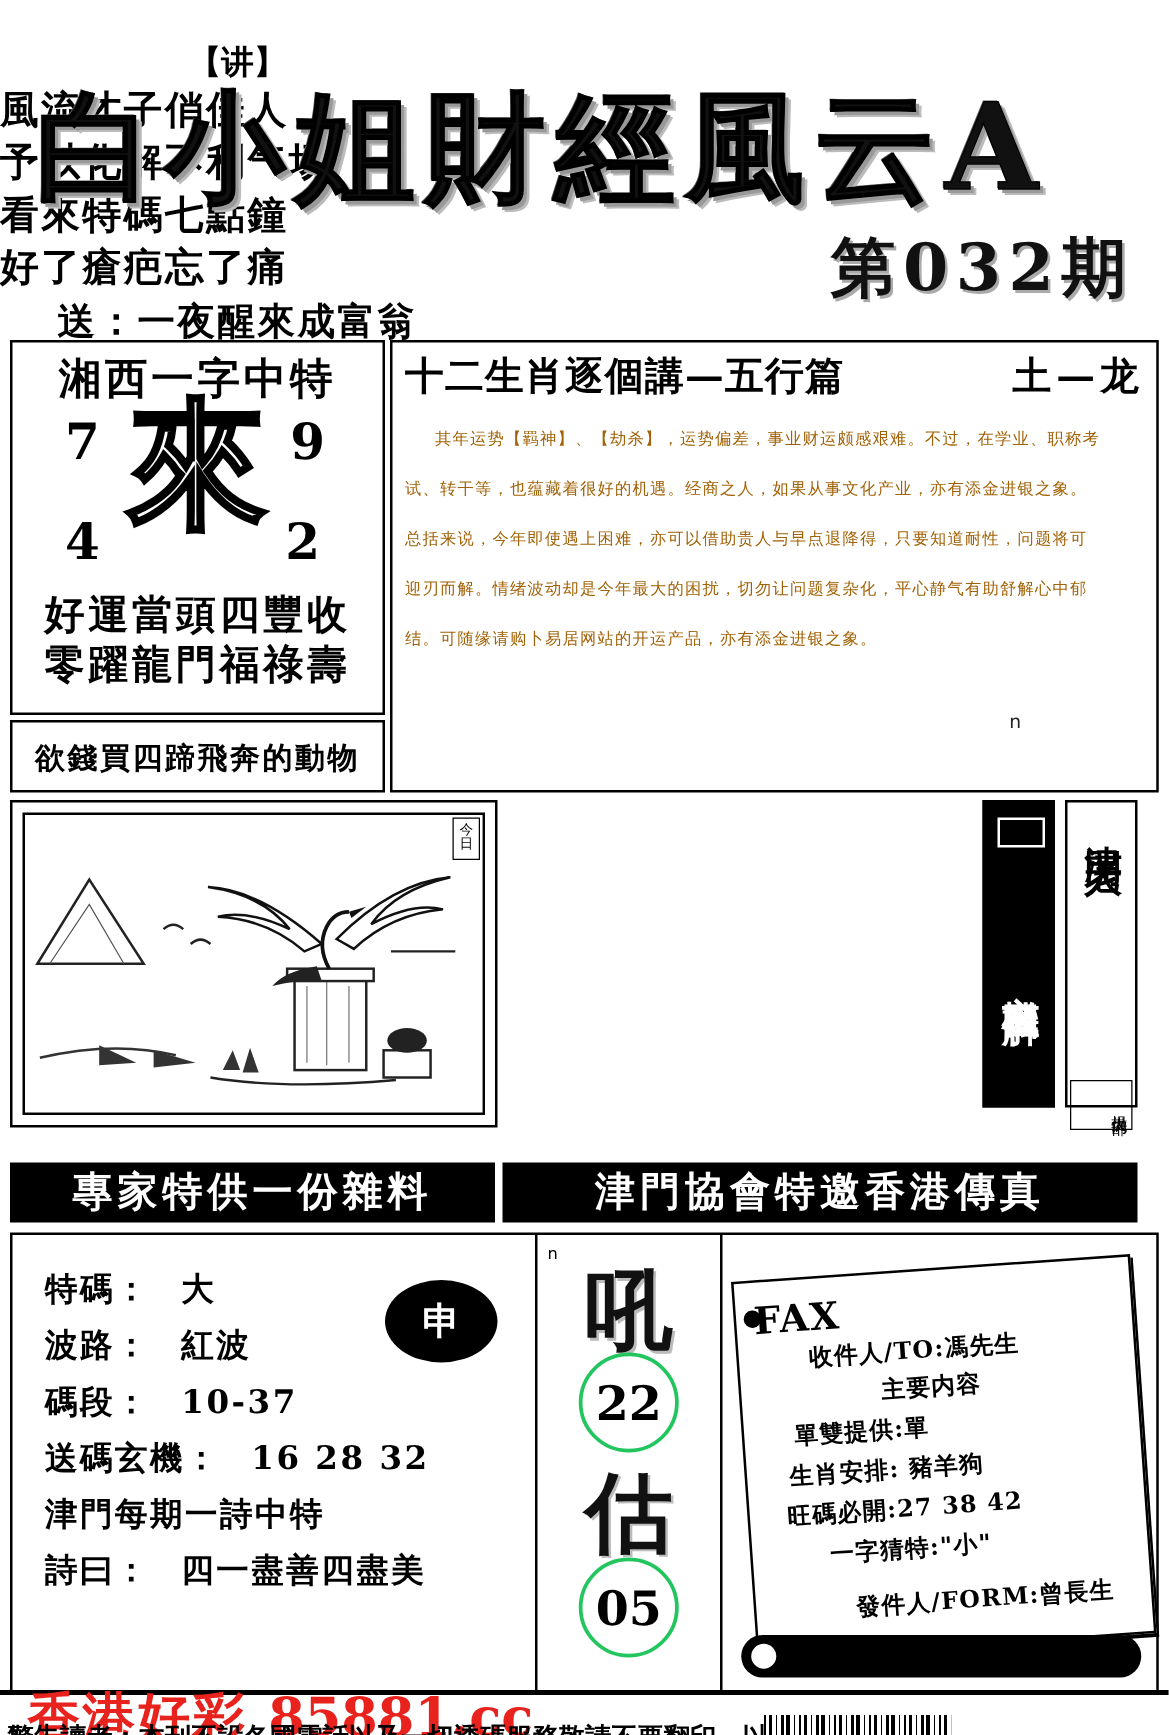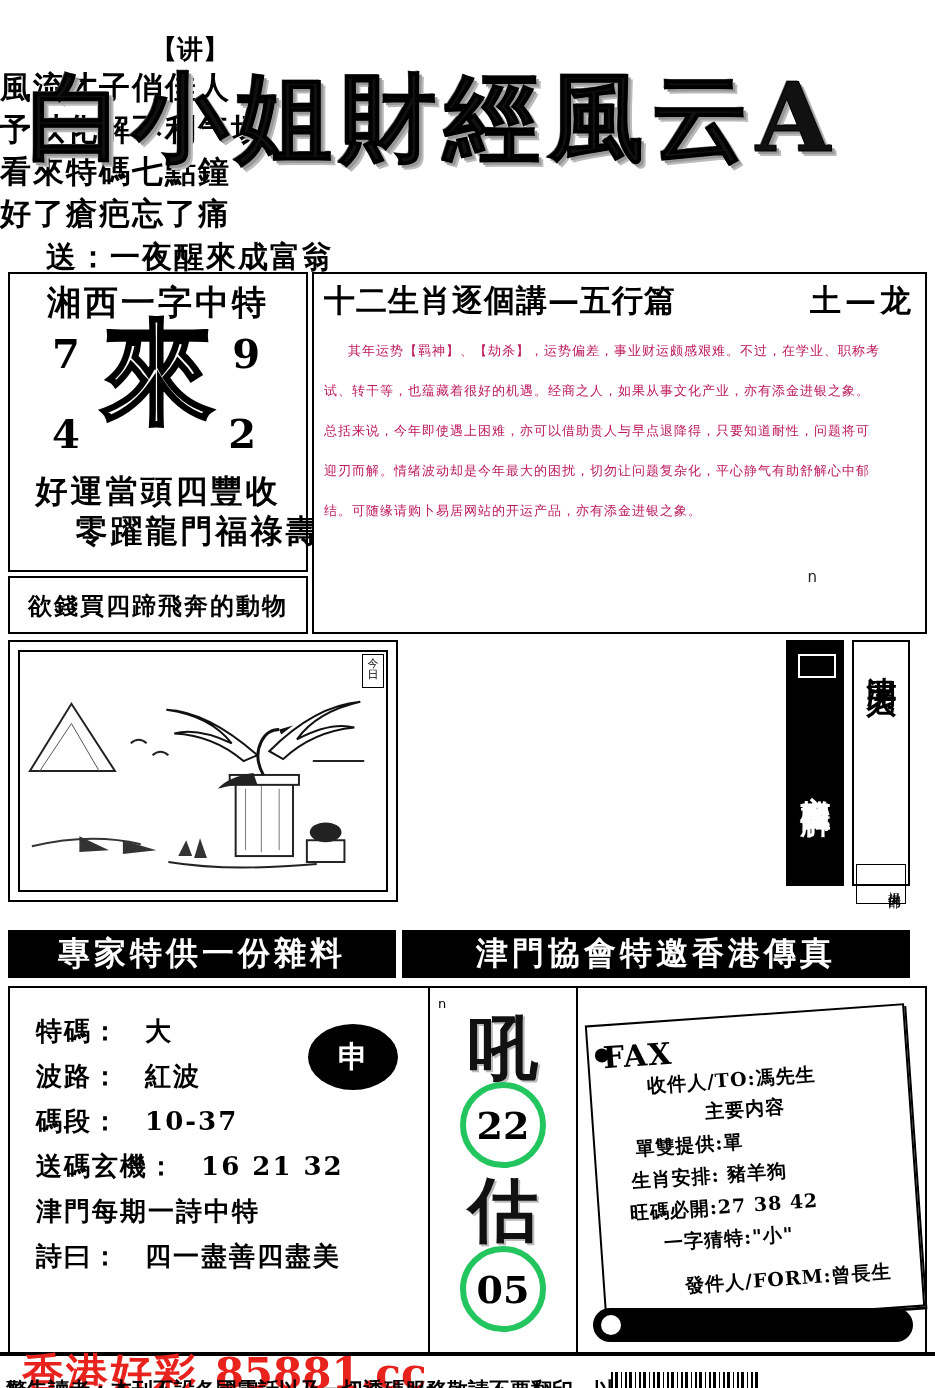--- a/index.html
+++ b/index.html
@@ -44,40 +44,40 @@
     font-family:"DejaVu Serif","Liberation Serif",serif;font-weight:bold;
     font-size:112px;line-height:112px;
     color:#fff;-webkit-text-stroke:3px #000;
   }
   .tl-l1,.tl-l2{
     position:absolute;left:0;width:100%;text-align:center;
     font-family:"DejaVu Serif","Liberation Serif",serif;font-weight:bold;
     font-size:32px;letter-spacing:3px;
   }
   .tl-l1{top:196px;}
-  .tl-l2{top:236px;padding-left:40px;}
+  .tl-l2{top:236px;}
 
   .tl2{left:8px;top:548px;width:300px;height:58px;}
   .tl2 span{
     position:absolute;left:0;top:12px;width:100%;text-align:center;
     font-family:Liberation Sans, sans-serif;font-weight:bold;font-size:24px;letter-spacing:2px;
   }
 
   
   .tr{left:312px;top:244px;width:615px;height:362px;padding:6px 10px;}
   .tr-head{display:flex;align-items:baseline;justify-content:space-between;}
   .tr-title{
     font-family:"DejaVu Serif","Liberation Serif",serif;font-weight:bold;
     font-size:31px;letter-spacing:1px;
   }
   .tr-tag{
     font-family:"DejaVu Serif","Liberation Serif",serif;font-weight:bold;
     font-size:31px;letter-spacing:4px;
   }
-  .tr-body{margin-top:12px;font-size:13px;line-height:34px;color:#be185d;letter-spacing:1px;text-align:justify;font-family:Liberation Serif, serif;}
+  .tr-body{margin-top:12px;font-size:13px;line-height:34px;color:#a16207;letter-spacing:1px;text-align:justify;font-family:Liberation Serif, serif;}
   .tr-body p{margin:0 0 6px 0;}
   .tr-body p:first-child{text-indent:24px;}
   .tr-mark{position:absolute;right:108px;bottom:46px;font-size:15px;color:#222;}
 
   
   .pic{left:8px;top:612px;width:390px;height:262px;}
   .pic-inner{position:absolute;inset:8px;border:2px solid #000;overflow:hidden;background:#fff;}
   .pic-badge{position:absolute;right:12px;top:12px;width:22px;height:34px;border:1px solid #000;font-size:11px;line-height:11px;text-align:center;padding-top:3px;box-sizing:border-box;}
 
   
@@ -143,21 +143,21 @@
   .mid-n{position:absolute;left:8px;top:8px;font-size:13px;}
   .mid-char{
     position:absolute;left:0;width:100%;text-align:center;
     font-family:"DejaVu Serif","Liberation Serif",serif;font-weight:bold;font-size:70px;color:#111;
     text-shadow:2px 2px 0 #bbb;
   }
   .mid-char.c1{top:14px;}
   .mid-char.c2{top:176px;}
   .mid-circle{
     position:absolute;left:50%;transform:translateX(-50%);
-    width:74px;height:74px;border:6px solid #22c55e;border-radius:50%;
+    width:74px;height:74px;border:3px solid #22c55e;border-radius:50%;
     display:flex;align-items:center;justify-content:center;
     font-family:"DejaVu Serif","Liberation Serif",serif;font-weight:bold;font-size:38px;background:#fff;
   }
   .mid-circle.k1{top:94px;}
   .mid-circle.k2{top:258px;}
 
   
   .fax{position:absolute;left:575px;top:12px;width:336px;height:344px;}
   .fax-paper{
     position:absolute;left:10px;top:14px;width:316px;height:300px;background:#fff;border:2px solid #000;
@@ -201,20 +201,21 @@
 
   .hr-thick{position:absolute;left:0;top:1324px;width:935px;height:4px;background:#000;}
 </style>
 </head>
 <body>
 
 <div class="page">
 
   <div class="masthead">
     <div class="mast-title">白小姐財經風云A</div>
+    <div class="mast-issue">第032期</div>
   </div>
 
   <div class="bx tl">
     <div class="tl-head">湘西一字中特</div>
     <div class="tl-big">來</div>
     <div class="tl-num n7">7</div>
     <div class="tl-num n9">9</div>
     <div class="tl-num n4">4</div>
     <div class="tl-num n2">2</div>
     <div class="tl-l1">好運當頭四豐收</div>
@@ -311,21 +312,21 @@
       <div class="row">
         <span>波路：</span>
         <span class="v">紅波</span>
       </div>
       <div class="row">
         <span>碼段：</span>
         <span class="v">10-37</span>
       </div>
       <div class="row">
         <span>送碼玄機：</span>
-        <span class="v">16 21 32</span>
+        <span class="v">16 28 32</span>
       </div>
       <div class="row">
         <span>津門每期一詩中特</span>
         <span class="v"></span>
       </div>
       <div class="row">
         <span>詩曰：</span>
         <span class="v">四一盡善四盡美</span>
       </div>
       <div class="seal-oval">申</div>

